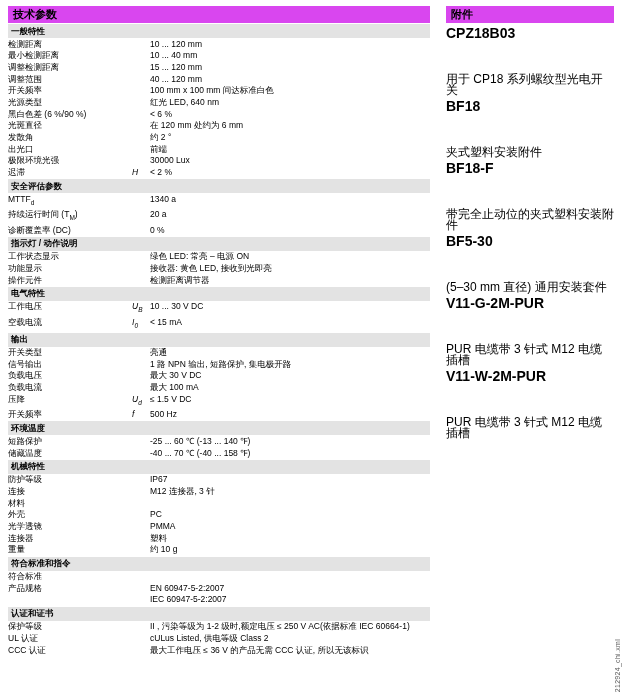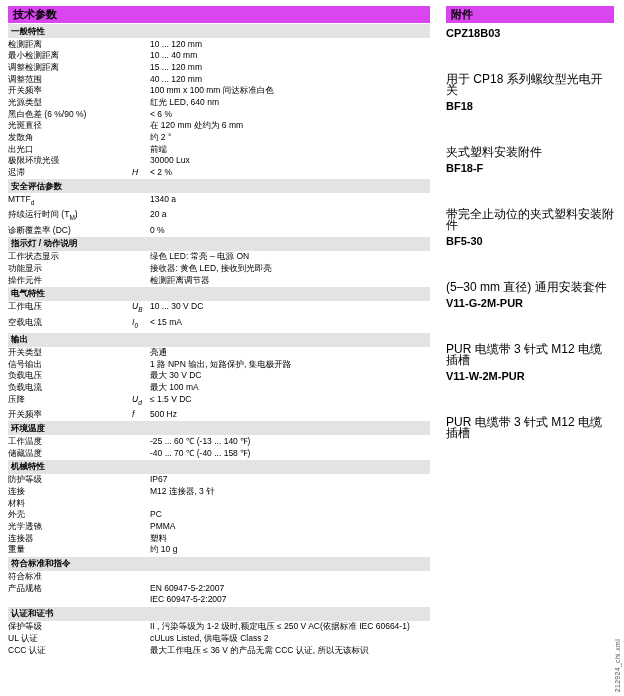--- a/index.html
+++ b/index.html
@@ -58,21 +58,21 @@
     background: #e3e3e3;
     font-weight: bold;
     padding: 1.5px 3px 1.5px 3px;
     font-size: 8.5px;
     line-height: 11px;
     margin-top: 1px;
   }
 
   
   .acc-item { margin-bottom: 5px; }
-  .acc-name { font-weight: bold; font-size: 11px; line-height: 11px; }
+  .acc-name { font-weight: bold; font-size: 14px; line-height: 11px; }
   .acc-desc { font-size: 12px; line-height: 11px; margin-top: 35px; }
 
   
   .vcode {
     position: absolute;
     right: 3px;
     bottom: 4px;
     font-size: 7px;
     color: #555;
     writing-mode: vertical-rl;
@@ -242,21 +242,21 @@
               <td class="c-label ind1">开关频率</td>
               <td class="c-sym sym">f</td>
               <td class="c-val">500 Hz</td>
             </tr>
           </tbody>
         </table>
         <div class="grp-band">环境温度</div>
         <table class="spec">
           <tbody>
             <tr>
-              <td class="c-label ind1">工作温度</td>
+              <td class="c-label ind1">短路保护</td>
               <td class="c-sym sym"></td>
               <td class="c-val">-25 ... 60 ℃ (-13 ... 140 ℉)</td>
             </tr>
             <tr>
               <td class="c-label ind1">储藏温度</td>
               <td class="c-sym sym"></td>
               <td class="c-val">-40 ... 70 ℃ (-40 ... 158 ℉)</td>
             </tr>
           </tbody>
         </table>

